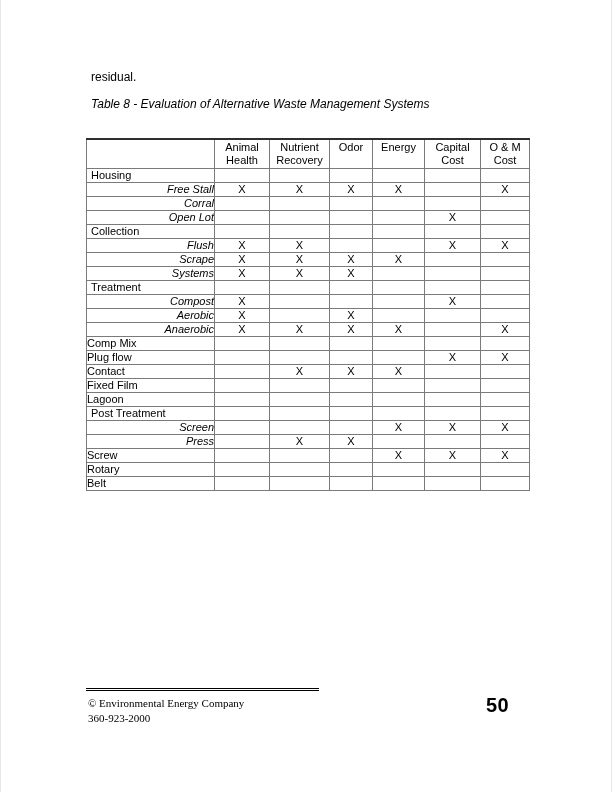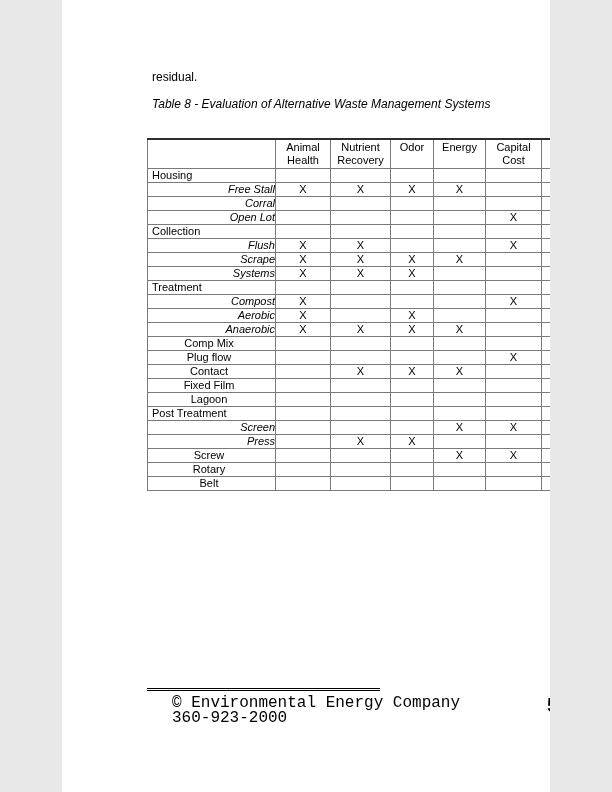--- a/index.html
+++ b/index.html
@@ -1,19 +1,19 @@
 <!DOCTYPE html>
 <html><head>
 <meta charset="utf-8">
 <style>
   * { margin: 0; padding: 0; box-sizing: border-box; }
   html, body { background: #e8e8e8; }
   .page {
     position: relative;
-    width: 488px;
+    width: 610px;
     height: 792px;
     margin: 0 auto;
     background: #ffffff;
     font-family: "Liberation Sans", sans-serif;
     color: #000000;
     overflow: hidden;
   }
   .intro-text {
     position: absolute;
     left: 90px;
@@ -56,44 +56,43 @@
   .eval-table td {
     height: 13.4px;
     line-height: 13px;
     padding: 0;
     vertical-align: middle;
     white-space: nowrap;
   }
   .eval-table td.mark-cell { text-align: center; }
   .eval-table td.label-cell.indent-0 { text-align: left;  padding-left: 4px; }
   .eval-table td.label-cell.indent-1 { text-align: right; font-style: italic; }
-  .eval-table td.label-cell.indent-2 { text-align: center; padding-right: 5px; }
+  .eval-table td.label-cell.indent-2 { text-align: left; padding-right: 5px; }
   col.c-label { width: 128px; }
   col.c-ah { width: 55px; }
   col.c-nr { width: 60px; }
   col.c-od { width: 43px; }
   col.c-en { width: 52px; }
   col.c-cc { width: 56px; }
   col.c-om { width: 49px; }
   .footer-rule {
     position: absolute;
     left: 85px;
     top: 688px;
     width: 233px;
     height: 0;
     border-top: 3px double #000000;
   }
   .footer-block {
     position: absolute;
     left: 87px;
     top: 696px;
-    font-family: Liberation Mono, monospace;
-    font-size: 16px;
+    font-family: Liberation Serif, serif;
+    font-size: 11px;
     line-height: 14.6px;
-    margin-left: 23px;
   }
   .footer-link {
     text-decoration: underline;
     cursor: pointer;
   }
   .page-number {
     position: absolute;
     left: 485px;
     top: 694px;
     font-size: 20px;

